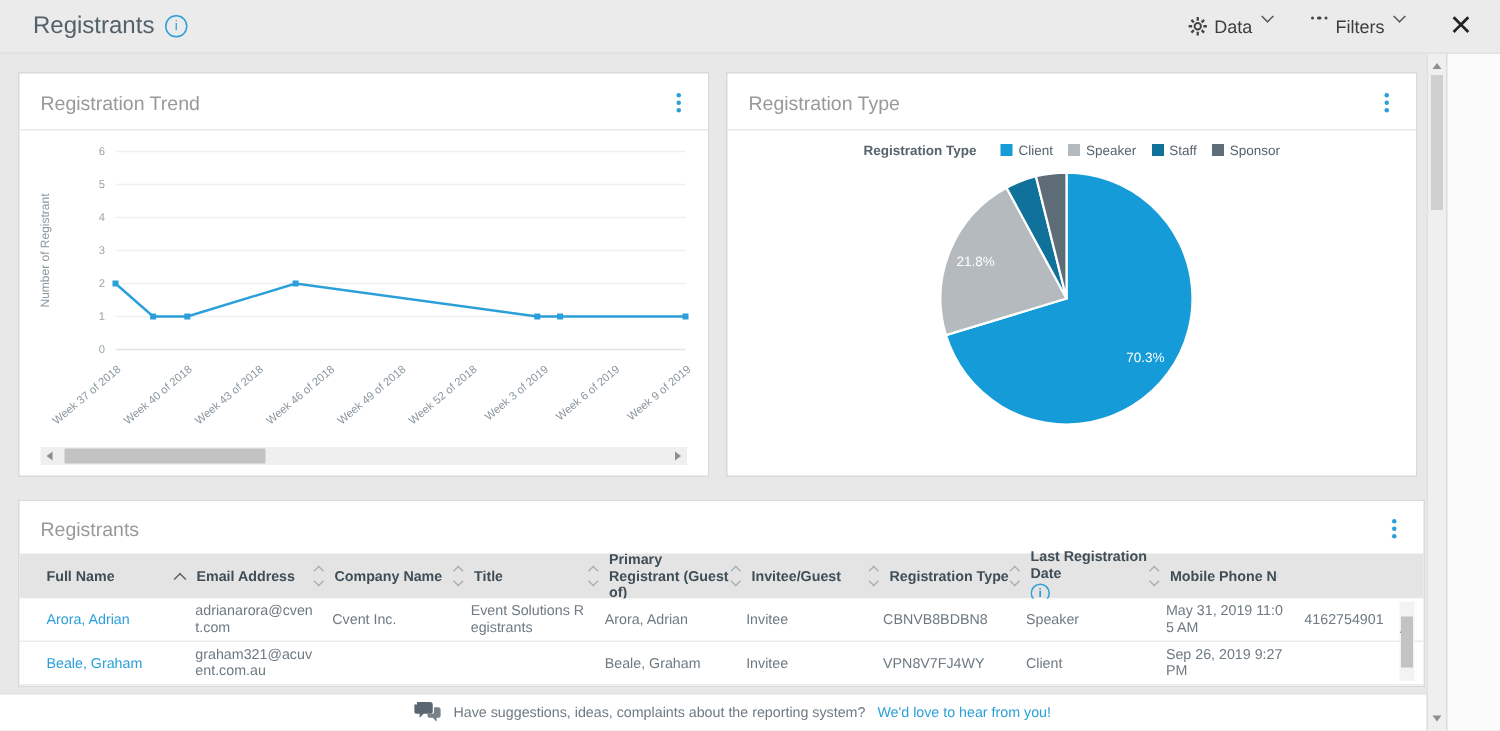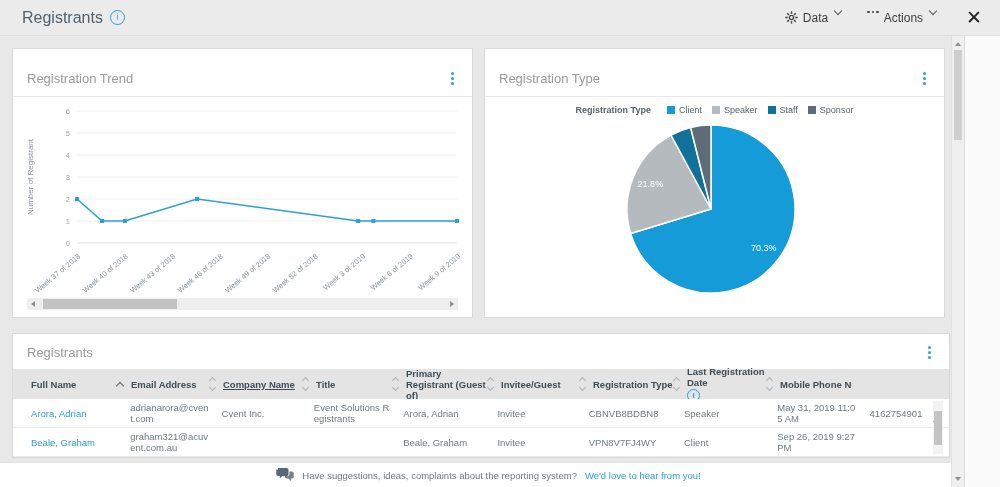--- a/index.html
+++ b/index.html
@@ -8,21 +8,21 @@
   .hdr-title{display:flex;align-items:center;gap:7px;padding-left:22px;font-size:16px;color:#53616b;}
   .info{display:inline-flex;align-items:center;justify-content:center;width:13px;height:13px;border-radius:50%;border:1px solid #2b9fd9;color:#2b9fd9;font-size:9px;line-height:1;flex:0 0 auto;}
   .info::after{content:"i";}
   .hdr-right{display:flex;align-items:center;gap:26px;padding-right:18px;}
   .hdr-btn{display:flex;align-items:flex-start;gap:5px;font-size:12px;color:#3d3d3d;cursor:pointer;}
   .chev{display:inline-block;width:5px;height:5px;border-right:1.4px solid #555;border-bottom:1.4px solid #555;transform:rotate(45deg);margin-left:2px;margin-top:-3px;}
   .dots-h{display:inline-flex;gap:2px;}
   .dots-h i{width:2.5px;height:2.5px;border-radius:50%;background:#444;}
   .close-x{font-size:19px;color:#222;cursor:pointer;line-height:1;margin-left:4px;}
   .card{position:absolute;background:#fff;border:1px solid #d9d9d9;box-sizing:border-box;}
-  .card-hd{display:flex;align-items:center;justify-content:space-between;padding:21px 14px 9px 14px;border-bottom:1px solid #e9e9e9;}
+  .card-hd{display:flex;align-items:center;justify-content:space-between;padding:11px 14px 9px 14px;border-bottom:1px solid #e9e9e9;}
   .card-title{font-size:13px;color:#98999b;}
   .kebab{display:flex;flex-direction:column;gap:2px;padding:2px 4px;cursor:pointer;}
   .kebab i{width:3px;height:3px;border-radius:50%;background:#2b9fd9;}
   
   #trend-card{left:12px;top:48px;width:461px;height:270px;}
   #pie-card{left:484px;top:48px;width:461px;height:270px;}
   .hscroll{position:absolute;left:14px;right:14px;bottom:7px;height:12px;background:#efefef;display:flex;align-items:center;}
   .hscroll .thumb{position:absolute;left:16px;top:1px;height:10px;width:31%;background:#c3c3c3;}
   .tri{width:0;height:0;margin:0 4px;}
   .tri-l{border-top:3.5px solid transparent;border-bottom:3.5px solid transparent;border-right:4px solid #8f8f8f;}
@@ -92,21 +92,21 @@
         </svg>
       <span>Data</span>
       <span class="chev"></span>
     </div>
     <div class="hdr-btn">
       <span class="dots-h">
           <i></i>
           <i></i>
           <i></i>
         </span>
-      <span>Actions</span>
+      <span>Filters</span>
       <span class="chev"></span>
     </div>
     <span class="close-x">✕</span>
   </div>
 </div>
 
 <div class="card" id="trend-card">
   <div class="card-hd">
     <span class="card-title">Registration Trend</span>
     <span class="kebab">
@@ -208,21 +208,21 @@
         <span class="lbl"><span>Full Name</span></span>
         <span class="s-asc"></span>
       </div>
       <div class="th" style="width: 92px;">
         <span class="lbl"><span>Email Address</span></span>
         <span class="sorts">
           <span class="s-up"></span>
           <span class="s-dn"></span>
         </span>
       </div>
-      <div class="th" style="width: 93px; text-decoration: underline;">
+      <div class="th" style="width: 93px;">
         <span class="lbl"><span>Company Name</span></span>
         <span class="sorts">
           <span class="s-up"></span>
           <span class="s-dn"></span>
         </span>
       </div>
       <div class="th" style="width: 90px;">
         <span class="lbl"><span>Title</span></span>
         <span class="sorts">
           <span class="s-up"></span>

